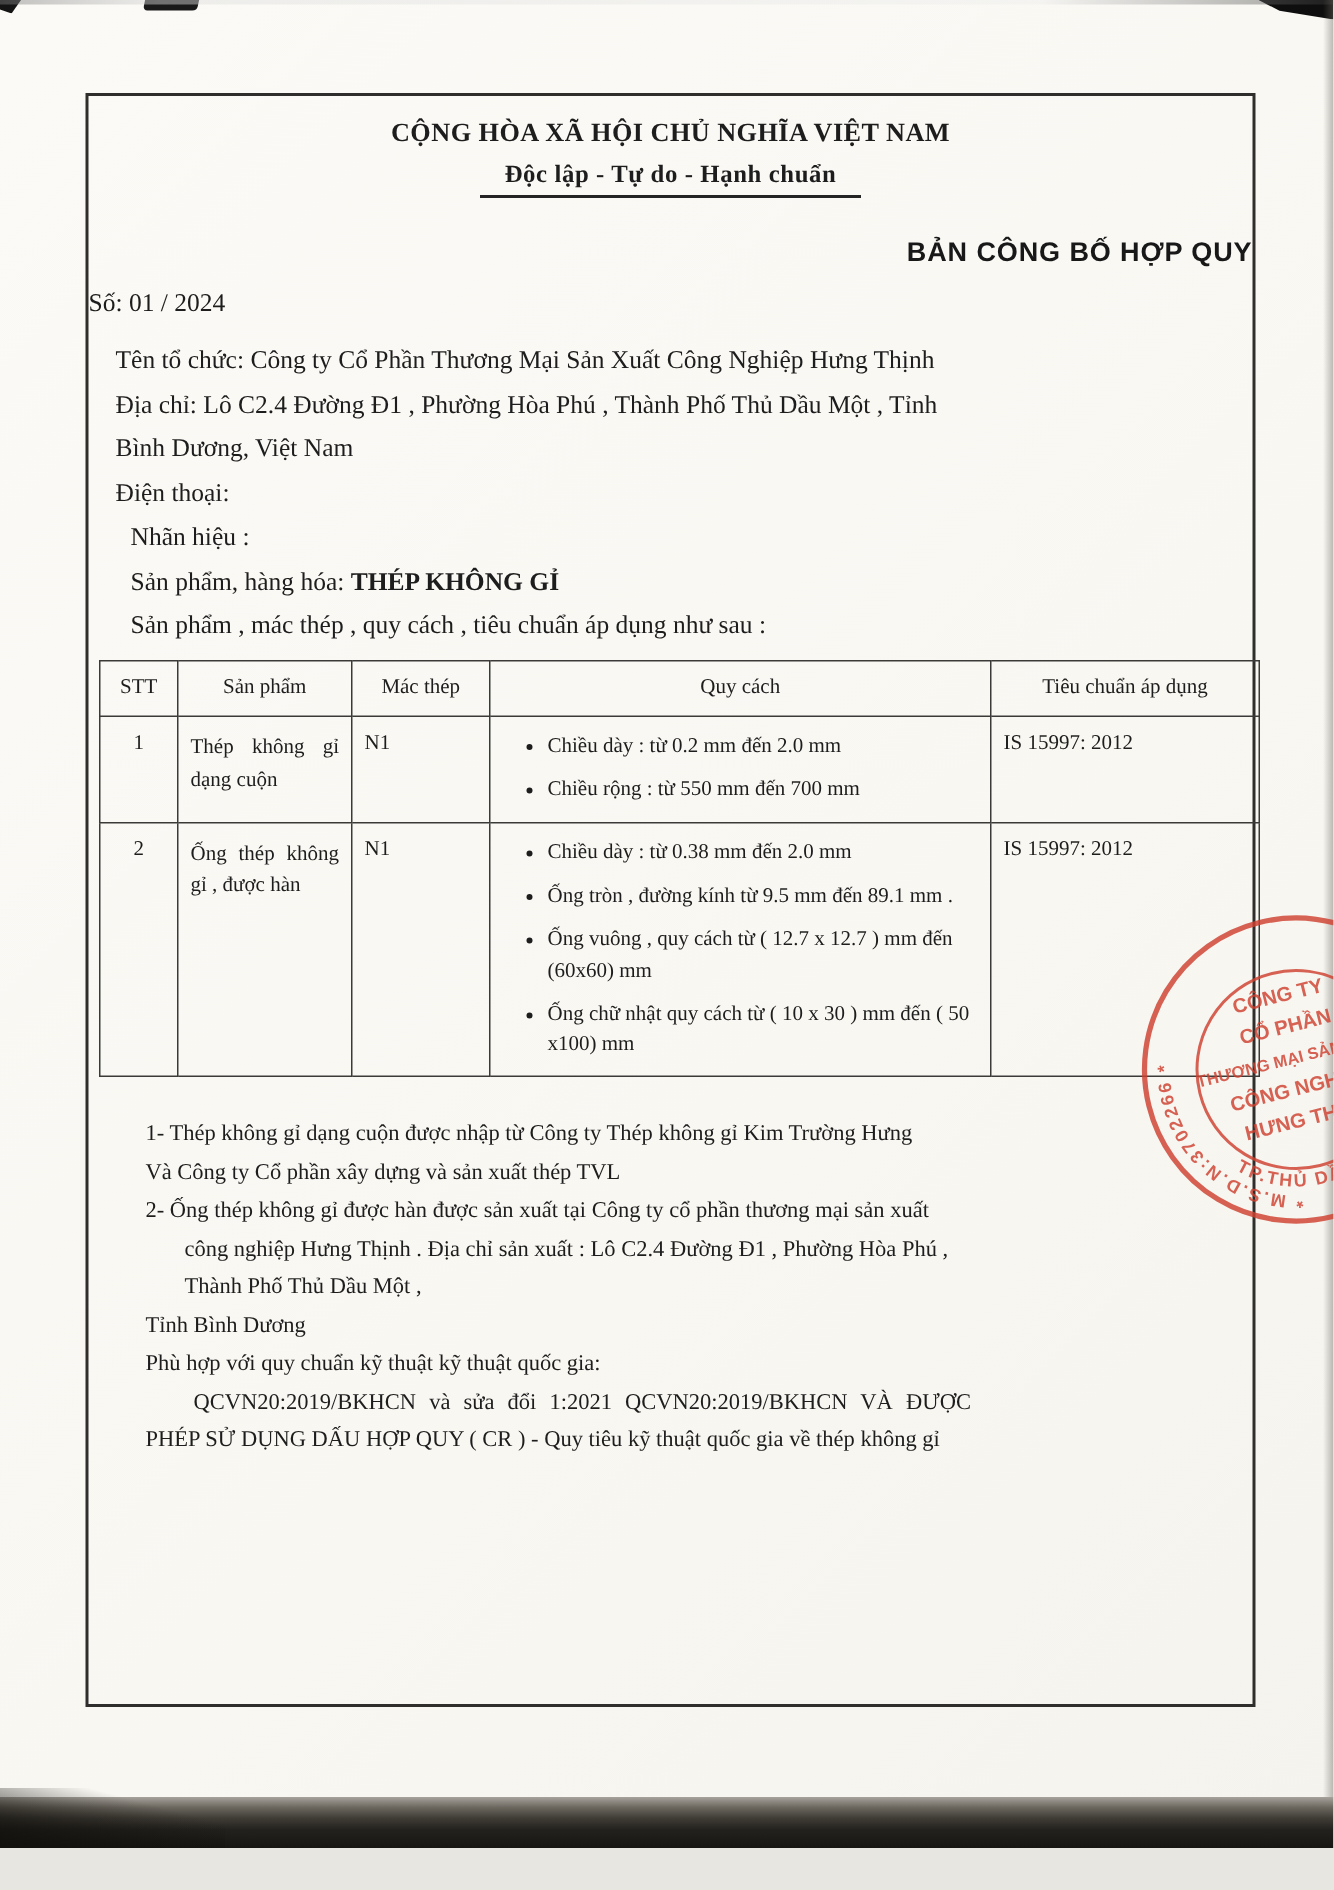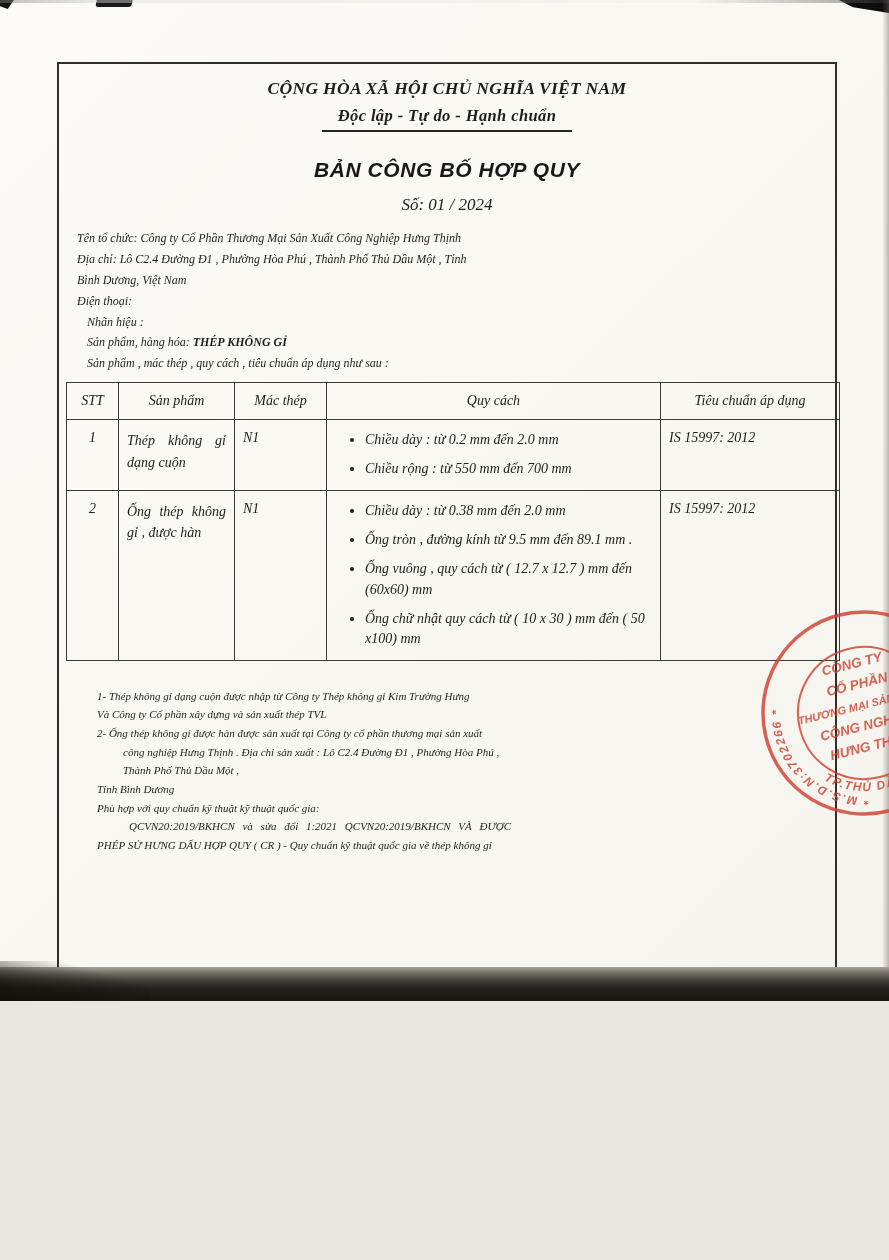--- a/index.html
+++ b/index.html
@@ -1,20 +1,20 @@
 <!DOCTYPE html>
 <html><head>
 <meta charset="utf-8">
 <style>
   html,body{margin:0;padding:0;}
   body{width:889px;height:1260px;overflow:hidden;background:#e8e6e0;}
   .page{
-    position:relative;width:889px;height:1001px;overflow:hidden;
+    position:relative;width:889px;height:1232px;overflow:hidden;
     background:linear-gradient(135deg,#fbfaf6 0%,#f8f7f2 60%,#f4f3ee 100%);
-    font-family:"Liberation Serif", serif;color:#1d1d1d;font-style:italic;
+    font-family:"Liberation Serif", serif;color:#1d1d1d;
   }
   
   .mark-top-left{position:absolute;left:0;top:0;width:14px;height:9px;background:#141414;
     clip-path:polygon(0 0,100% 0,55% 100%,0 70%);}
   .mark-top-mid{position:absolute;left:96px;top:0;width:36px;height:7px;background:#191919;
     border-radius:0 0 3px 3px;transform:skewX(-12deg);}
   .mark-top-right{position:absolute;right:0;top:0;width:50px;height:13px;background:#0e0e0e;
     clip-path:polygon(0 0,100% 0,100% 100%,28% 55%);}
   .edge-top{position:absolute;left:0;top:0;right:0;height:3px;opacity:.45;
     background:linear-gradient(to right,#777 0%,#ddd 12%,#eee 78%,#333 100%);}
@@ -28,42 +28,42 @@
     opacity:.85;border-radius:2px;transform:skewX(-8deg);}
 
   
   .frame{position:absolute;left:57px;top:62px;width:780px;height:1076px;
     border:2px solid #2f2e2c;box-sizing:border-box;}
 
   .nat-title{text-align:center;margin-top:14px;font-weight:bold;font-size:17.5px;letter-spacing:.3px;}
   .motto-wrap{text-align:center;margin-top:7px;}
   .motto{display:inline-block;font-weight:bold;font-size:16.5px;
     border-bottom:2px solid #242424;padding:0 16px 4px 16px;letter-spacing:.4px;}
-  .doc-title{text-align:center;margin-top:26px;font-weight:bold;font-size:21px;
+  .doc-title{text-align:right;margin-top:26px;font-weight:bold;font-size:18px;
     font-family:"Liberation Sans", sans-serif;letter-spacing:.6px;color:#181818;}
-  .doc-number{text-align:center;margin-top:13px;font-size:17px;}
+  .doc-number{margin-top:13px;font-size:17px;}
 
-  .info{margin:13px 14px 0 18px;font-size:12px;line-height:1.74;}
+  .info{margin:13px 14px 0 18px;font-size:17px;line-height:1.74;}
   .info p{margin:0;white-space:pre-line;}
   .info .indent{padding-left:10px;}
 
   table.spec{border-collapse:collapse;margin:8px 0 0 7px;font-size:14px;table-layout:fixed;width:773px;}
   table.spec th,table.spec td{border:1.6px solid #3b3a38;box-sizing:border-box;}
   table.spec th{font-weight:normal;text-align:center;padding:10px 8px;vertical-align:middle;}
   table.spec th.c, table.spec td.c{text-align:center;padding-left:2px;padding-right:2px;}
   table.spec td{vertical-align:top;padding:10px 8px;}
   td.sp{text-align:justify;padding-left:12px;padding-right:12px;line-height:1.55;}
   td.mt{padding-left:26px;margin-left:36px;}
   td.qc{padding:10px 6px 8px 4px;}
   td.qc ul{margin:0;padding-left:30px;}
   td.qc li{margin-bottom:9px;line-height:1.45;}
   td.qc li:last-child{margin-bottom:0;}
   td.tc{padding-left:8px;}
 
-  .notes{margin:26px 6px 0 38px;font-size:11px;line-height:1.7;}
+  .notes{margin:26px 6px 0 38px;font-size:15px;line-height:1.7;}
   .notes p{margin:0;white-space:pre-line;}
   .note1{margin-bottom:3px;}
   .note2{padding-left:26px;text-indent:-26px;margin-bottom:3px;}
   .province{margin-left:-16px;}
   .conform{margin-left:-12px;}
   .regulation{margin-left:-32px;text-align:justify;white-space:normal;}
   .reg-l1{word-spacing:5px;padding-left:32px;}
 
   
   .stamp{position:absolute;left:734px;top:583px;width:260px;height:260px;opacity:.82;}
@@ -148,21 +148,21 @@
     </table>
 
     <div class="notes">
       <p class="note1">1-  Thép không gỉ dạng cuộn được nhập từ Công ty Thép không gỉ Kim Trường Hưng
 Và Công ty Cổ phần xây dựng và sản xuất thép TVL</p>
       <p class="note2">2-  Ống thép không gỉ được hàn được sản xuất tại Công ty cổ phần thương mại sản xuất
 công nghiệp Hưng Thịnh . Địa chỉ sản xuất : Lô C2.4 Đường Đ1 , Phường Hòa Phú ,
 Thành Phố Thủ Dầu Một ,</p>
       <p class="province">Tỉnh Bình Dương</p>
       <p class="conform">Phù hợp với quy chuẩn kỹ thuật kỹ thuật quốc gia:</p>
-      <p class="regulation"><span class="reg-l1">QCVN20:2019/BKHCN và sửa đổi 1:2021 QCVN20:2019/BKHCN VÀ ĐƯỢC</span><br><span>PHÉP SỬ HƯNG DẤU HỢP QUY ( CR ) -  Quy chuẩn kỹ thuật quốc gia về thép không gỉ</span></p>
+      <p class="regulation"><span class="reg-l1">QCVN20:2019/BKHCN và sửa đổi 1:2021 QCVN20:2019/BKHCN VÀ ĐƯỢC</span><br><span>PHÉP SỬ DỤNG DẤU HỢP QUY ( CR ) -  Quy tiêu kỹ thuật quốc gia về thép không gỉ</span></p>
     </div>
 
   </div>
 
   <svg class="stamp" viewBox="0 0 260 260" xmlns="http://www.w3.org/2000/svg" xmlns:xlink="http://www.w3.org/1999/xlink">
     <g transform="rotate(-14 130 130)" fill="none" stroke="#cf4130">
       <circle cx="130" cy="130" r="101" stroke-width="3.5"></circle>
       <circle cx="130" cy="130" r="66" stroke-width="2"></circle>
       <defs>
         <path id="arcLeft" d="M 130 214 A 84 84 0 0 1 130 46"></path>

